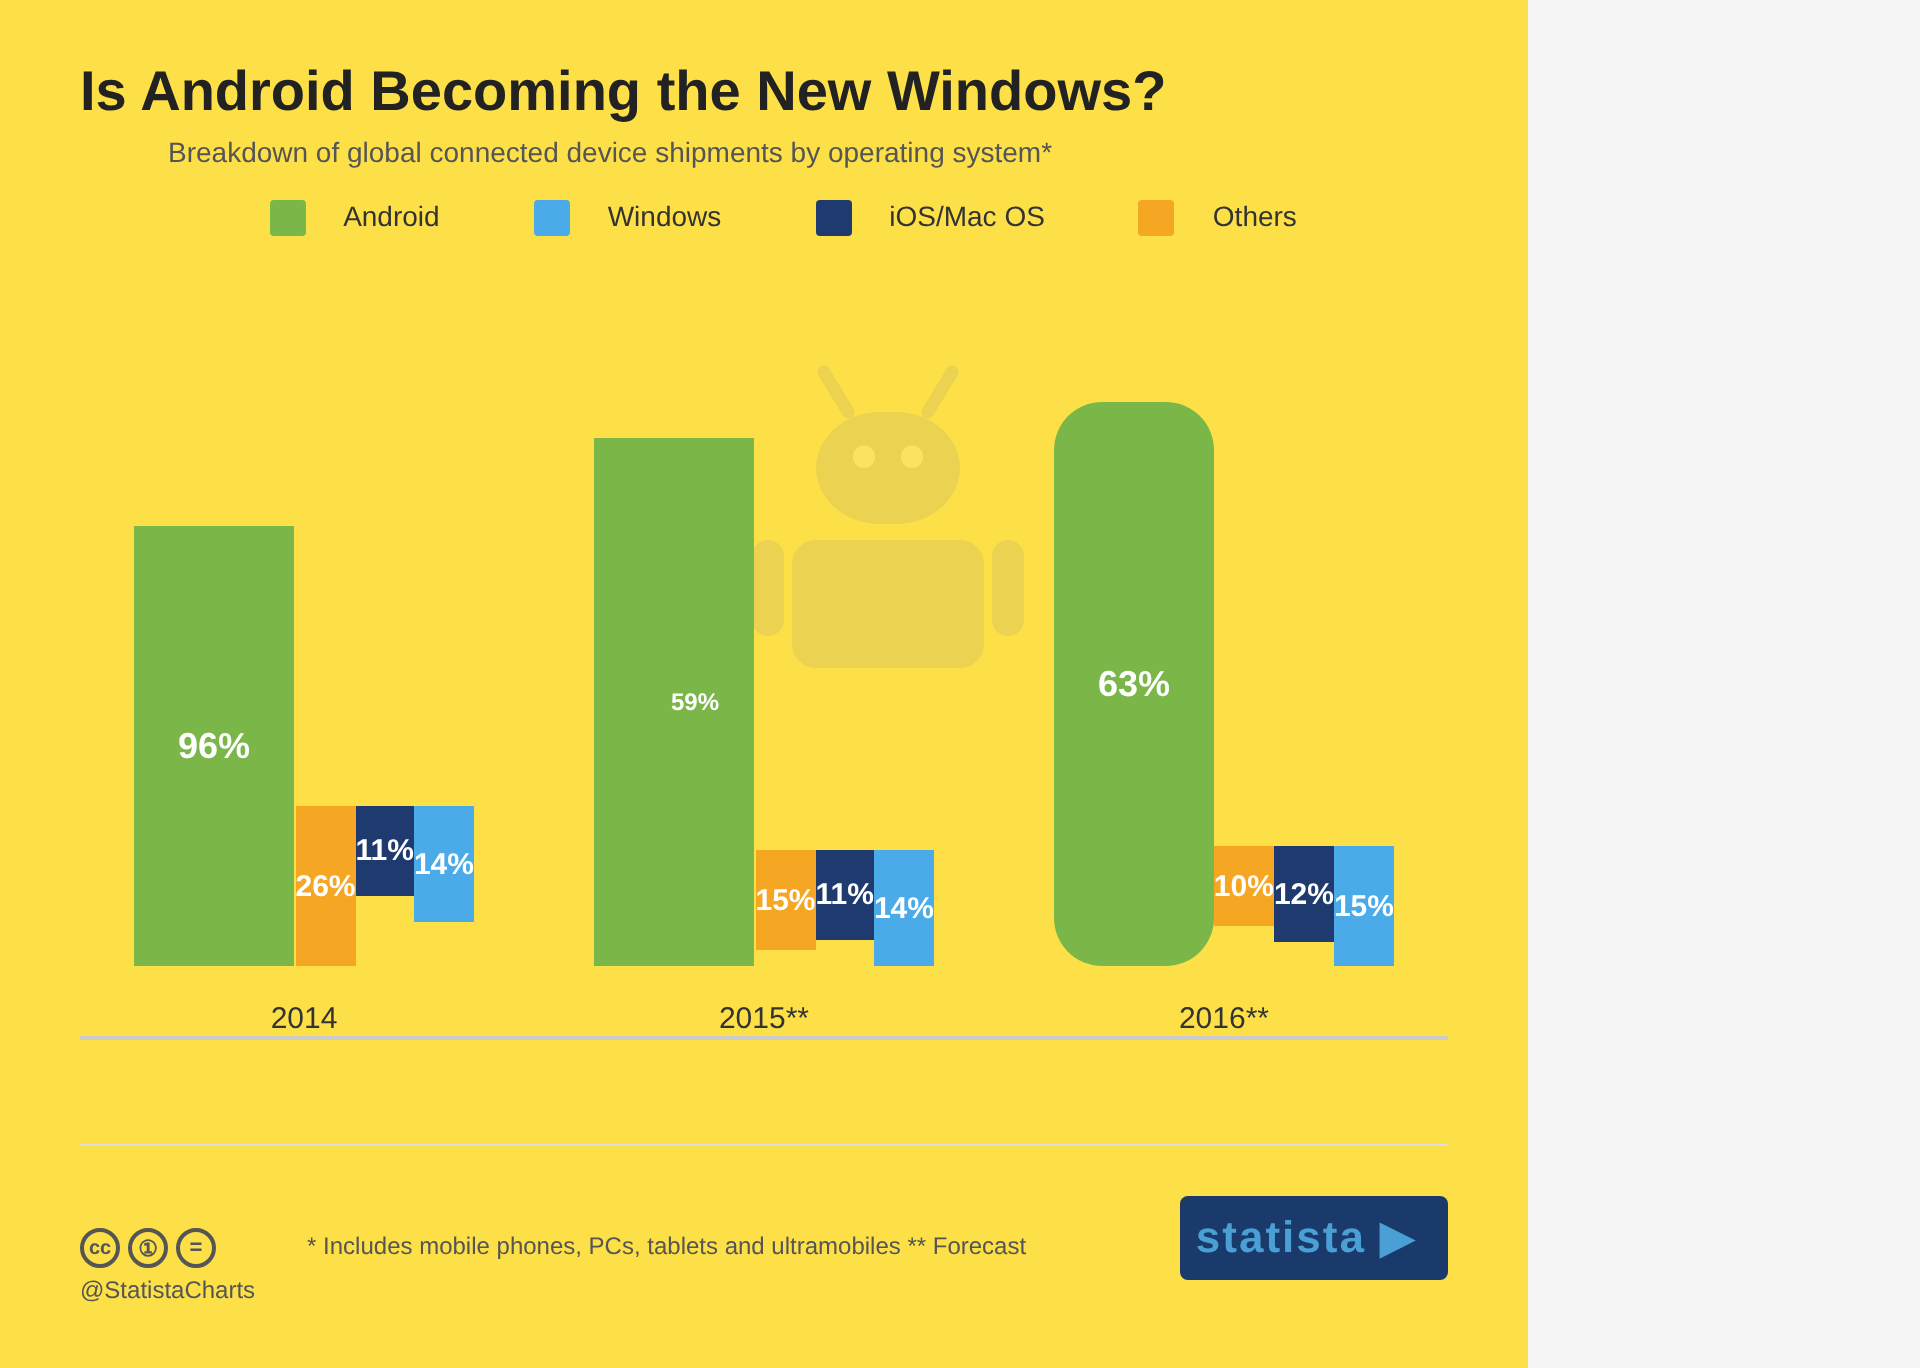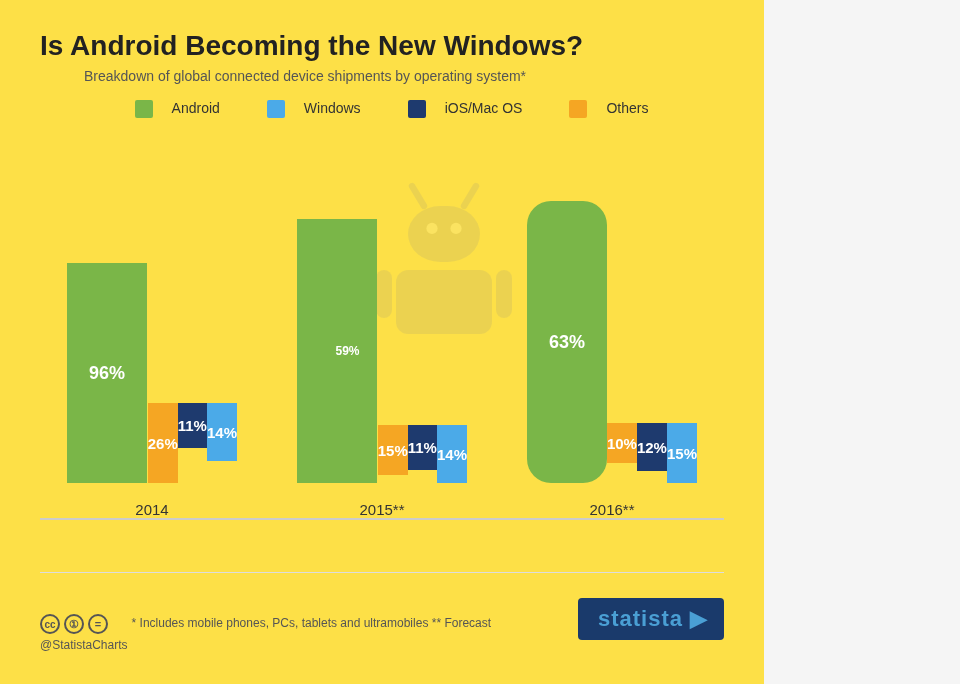--- a/index.html
+++ b/index.html
@@ -128,21 +128,21 @@
       display: flex;
       align-items: center;
       justify-content: space-between;
       margin-top: 14px;
       border-top: 1px solid #ddd;
       padding-top: 12px;
     }
     .footer-left {
       display: flex;
       align-items: flex-start;
-      gap: 4px;
+      gap: 26px;
       margin-top: 29px;
     }
     .footer-icons {
       display: flex;
       flex-direction: column;
       gap: 2px;
     }
     .cc-icons {
       display: flex;
       gap: 4px;
@@ -154,21 +154,21 @@
       color: #555;
       margin-top: 2px;
     }
     .footer-text {
       font-size: 12px;
       color: #555;
       line-height: 1.6;
     }
     .footer-right {
       background: #1a3a6b;
-      padding: 8px 16px 8px 20px;
+      padding: 8px 16px 8px 8px;
       border-radius: 4px;
       display: flex;
       align-items: center;
     }
     .statista-logo {
       color: #fff;
       font-size: 22px;
       font-weight: bold;
       letter-spacing: 1px;
     }

